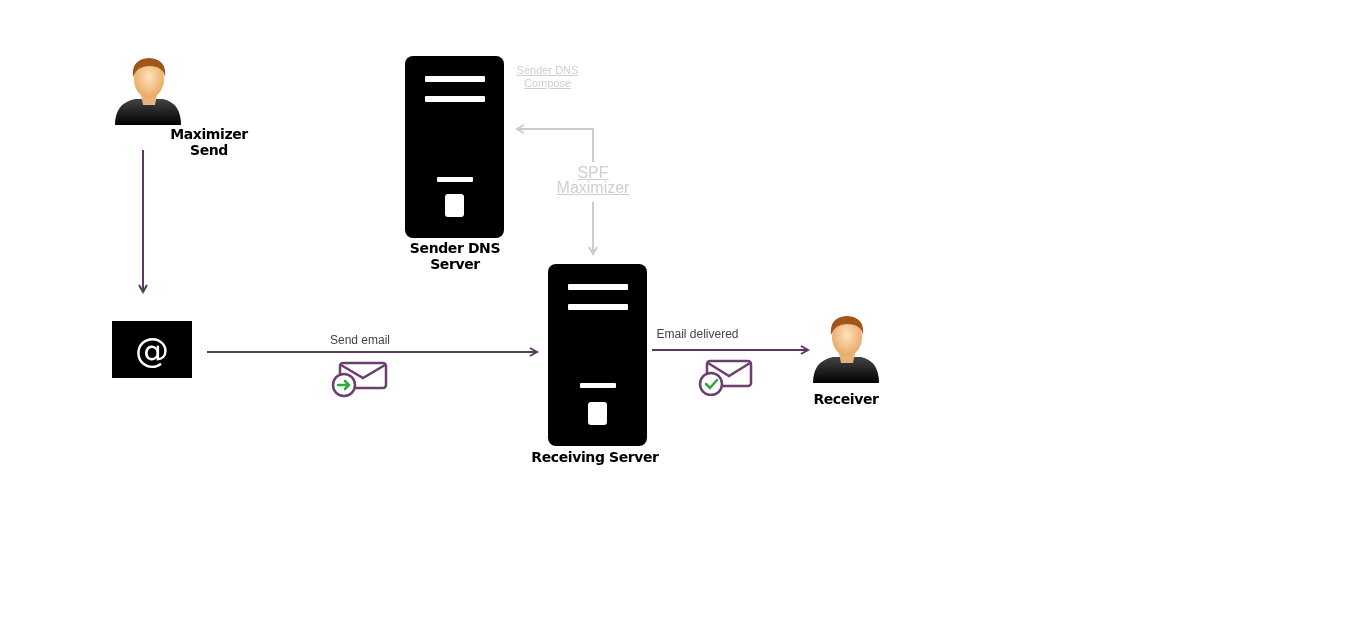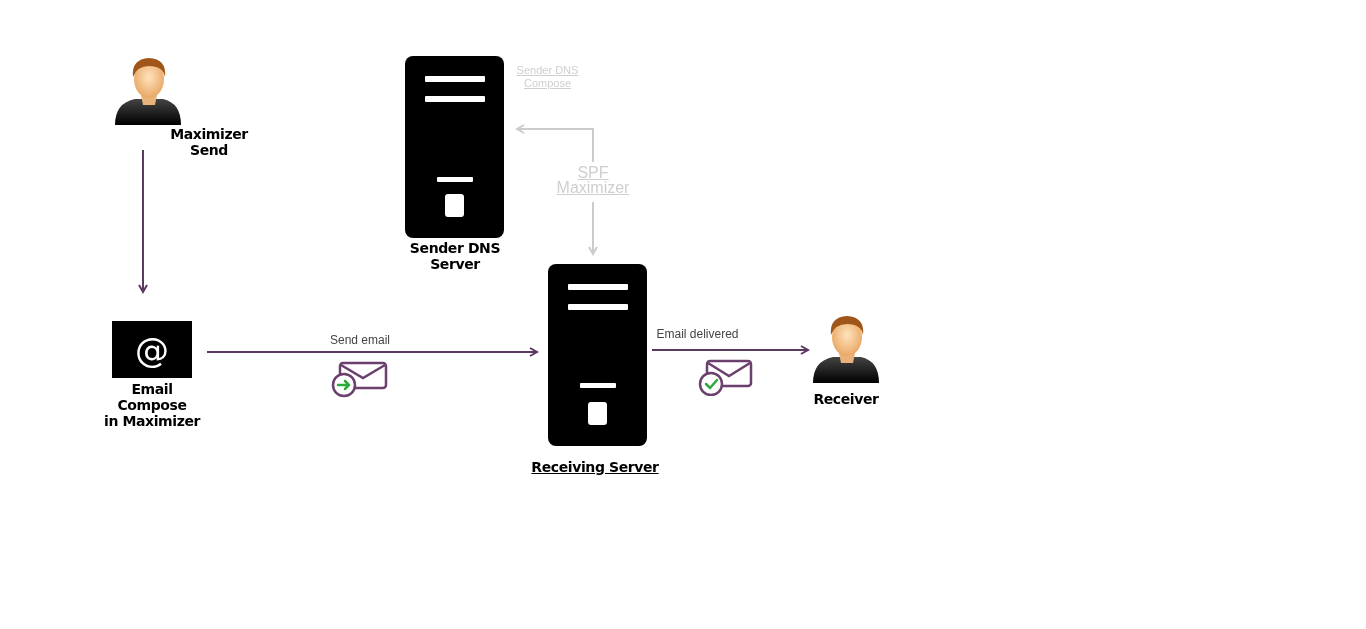--- a/index.html
+++ b/index.html
@@ -53,24 +53,20 @@
   <div class="abs label-bold" style="left:56px; top:71px; width:90px;">
     <div>Maximizer</div>
     <div>Send</div>
   </div>
 </div>
 
 <div class="abs" style="left:98px; top:320px; width:110px; height:100px;">
   <div class="abs" style="left:14px; top:1px; width:80px; height:57px; background:#000; display:flex; align-items:center; justify-content:center;">
     <span style="color:#fff; font-family:'DejaVu Sans', sans-serif; font-size:34px; line-height:34px;">@</span>
   </div>
-  <div class="abs label-bold" style="left:0; top:61px; width:108px;">
-    <div>Email Compose</div>
-    <div>in Maximizer</div>
-  </div>
 </div>
 
 <div class="abs" style="left:390px; top:55px; width:140px; height:205px;">
   <div class="abs server" style="left:15px; top:1px; width:99px; height:182px;">
     <div class="bar" style="left:20px; top:20px; width:60px;"></div>
     <div class="bar" style="left:20px; top:40px; width:60px;"></div>
     <div class="slot" style="left:32px; top:121px; width:36px;"></div>
     <div class="btn" style="left:40px; top:138px; width:19px; height:23px;"></div>
   </div>
   <div class="abs label-bold" style="left:0; top:185px; width:130px;">Sender DNS Server</div>
@@ -86,21 +82,21 @@
   <div>Maximizer</div>
 </div>
 
 <div class="abs" style="left:530px; top:263px; width:130px; height:210px;">
   <div class="abs server" style="left:18px; top:1px; width:99px; height:182px;">
     <div class="bar" style="left:20px; top:20px; width:60px;"></div>
     <div class="bar" style="left:20px; top:40px; width:60px;"></div>
     <div class="slot" style="left:32px; top:119px; width:36px;"></div>
     <div class="btn" style="left:40px; top:138px; width:19px; height:23px;"></div>
   </div>
-  <div class="abs label-bold" style="left:0; top:196px; width:130px;text-decoration:underline;">Receiving Server</div>
+  <div class="abs label-bold" style="left:0; top:186px; width:130px;">Receiving Server</div>
 </div>
 
 <div class="abs label-small" style="left:310px; top:333px; width:100px;">Send email</div>
 <svg class="abs" style="left:330px; top:360px;" width="60" height="38">
   <rect x="10" y="3" width="46" height="25" rx="3" fill="#fff" stroke="#6b3f6e" stroke-width="2.5"></rect>
   <path d="M11,5 L33,18 L55,5" fill="none" stroke="#6b3f6e" stroke-width="2.5"></path>
   <circle cx="14" cy="25" r="11" fill="#fff" stroke="#6b3f6e" stroke-width="2.5"></circle>
   <path d="M8,25 L19,25 M15,21 L19,25 L15,29" fill="none" stroke="#2eaa3c" stroke-width="2.5" stroke-linecap="round"></path>
 </svg>
 

